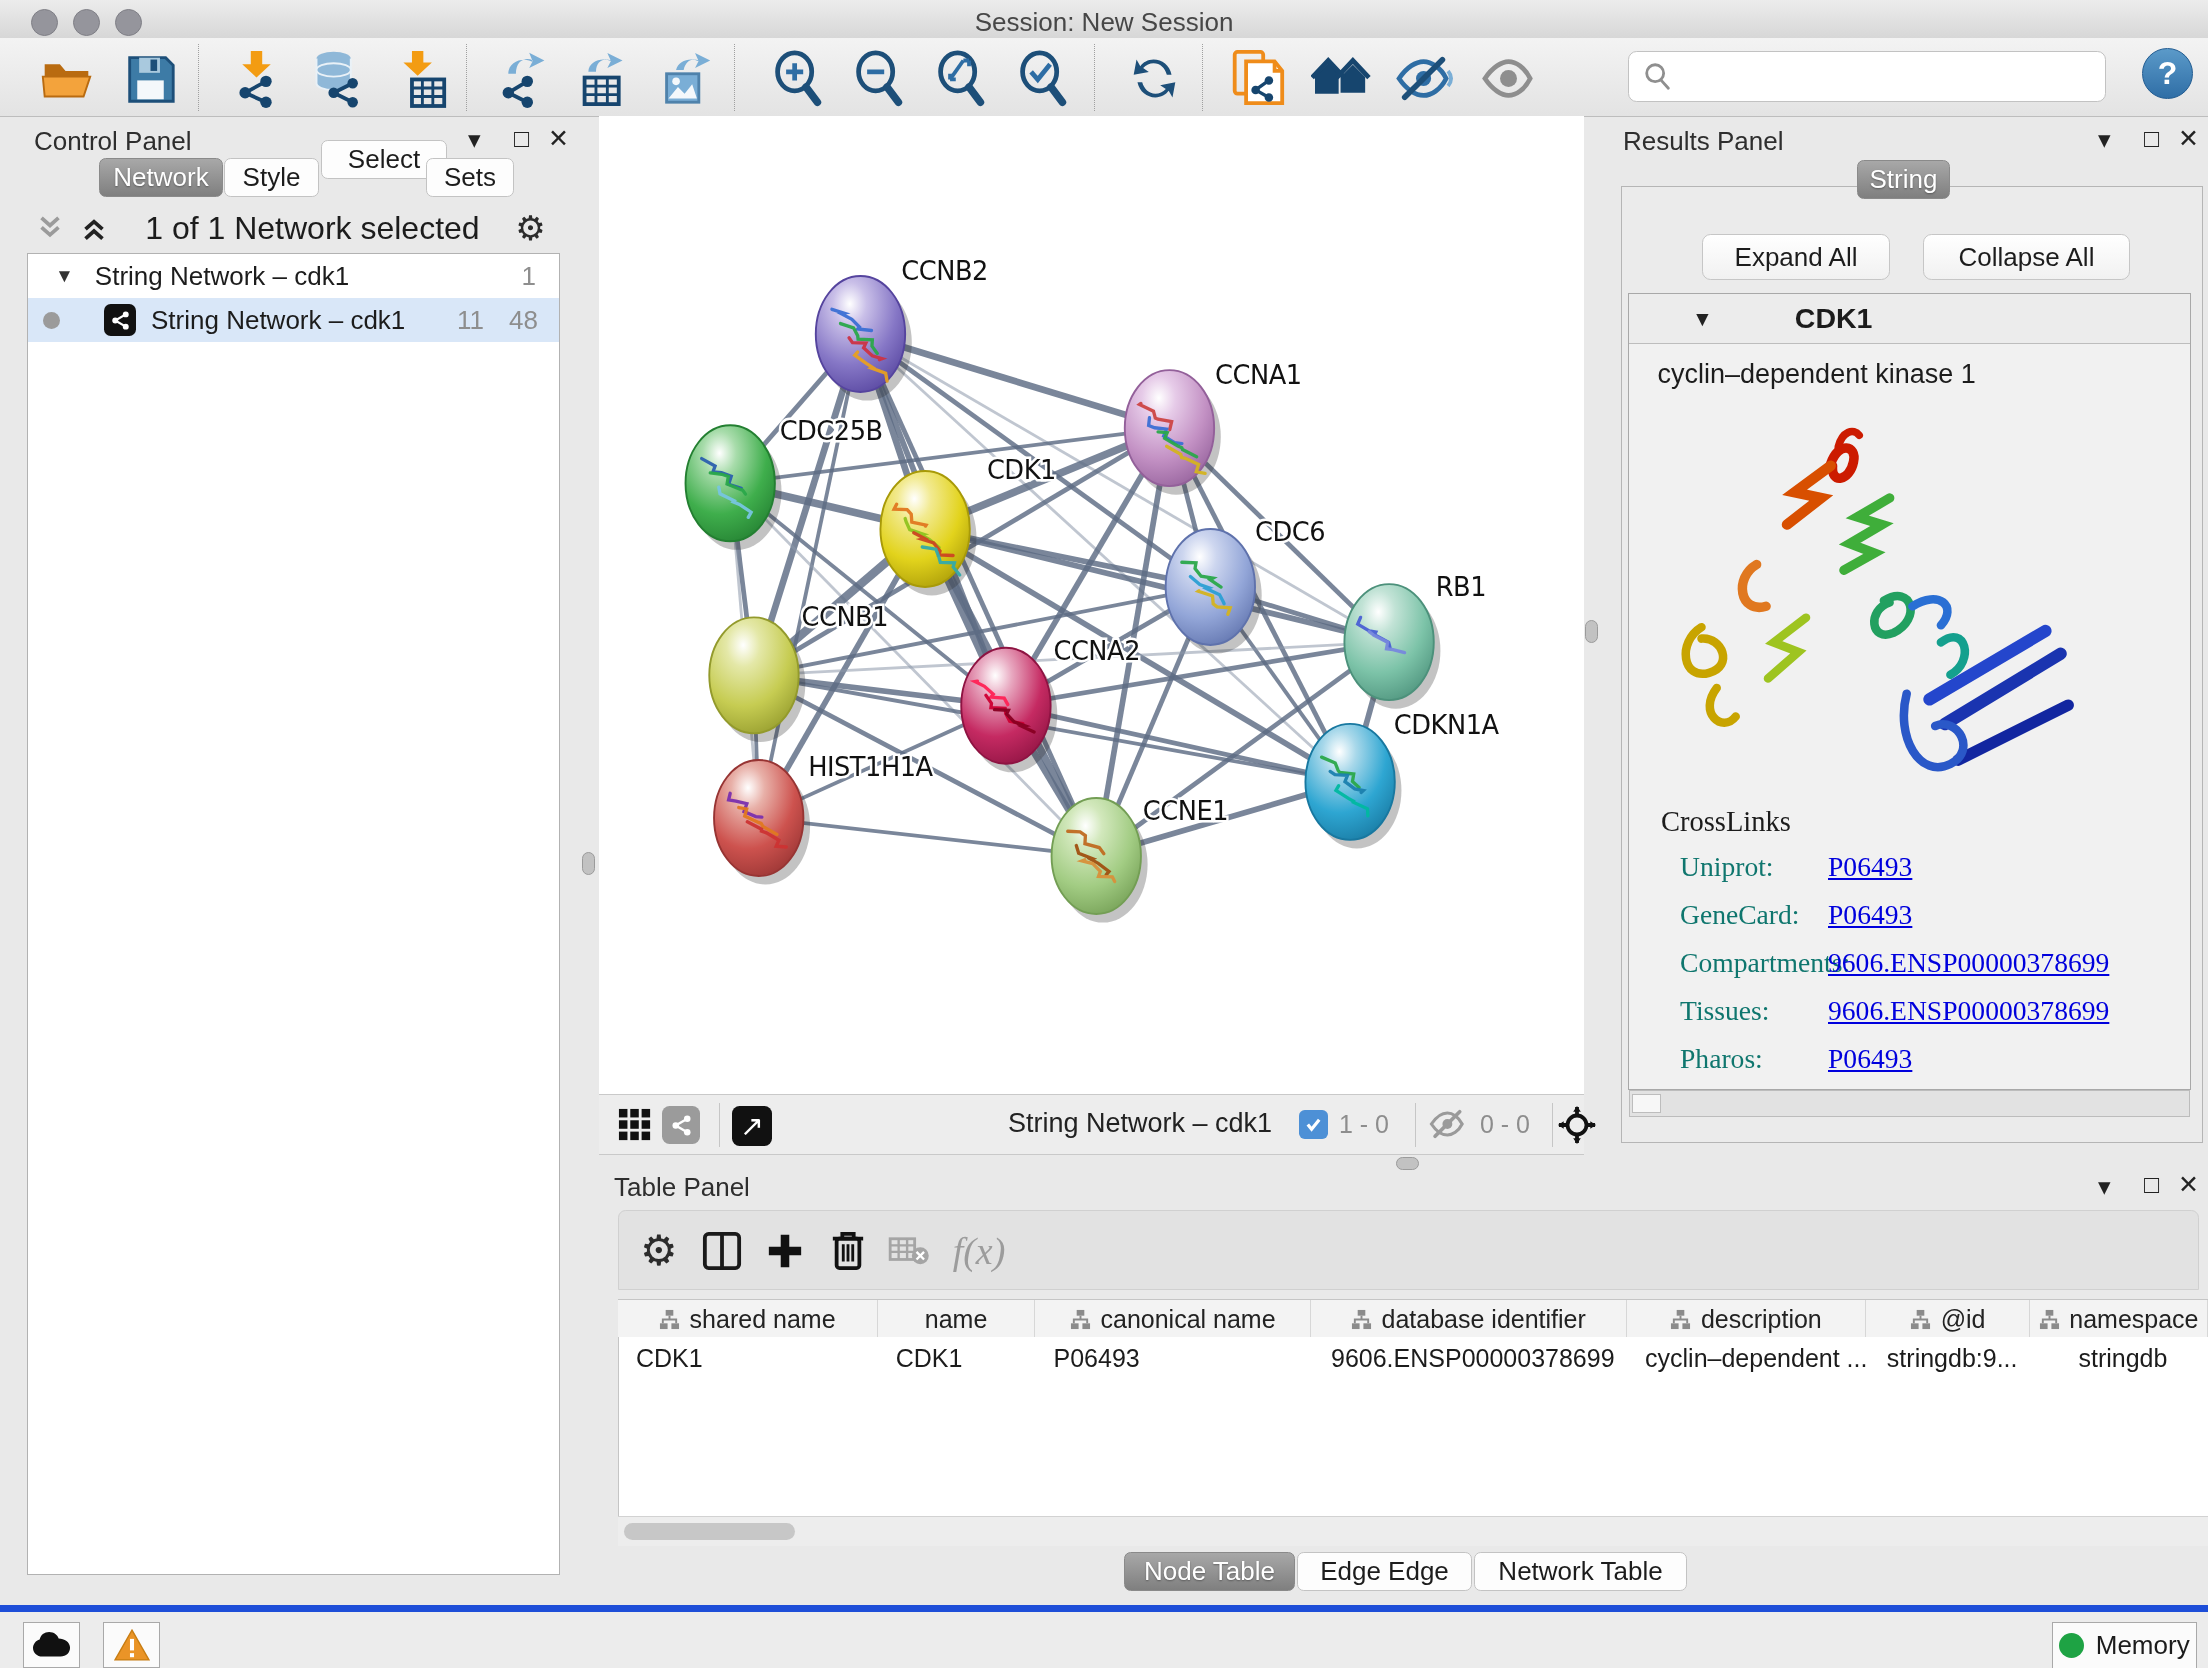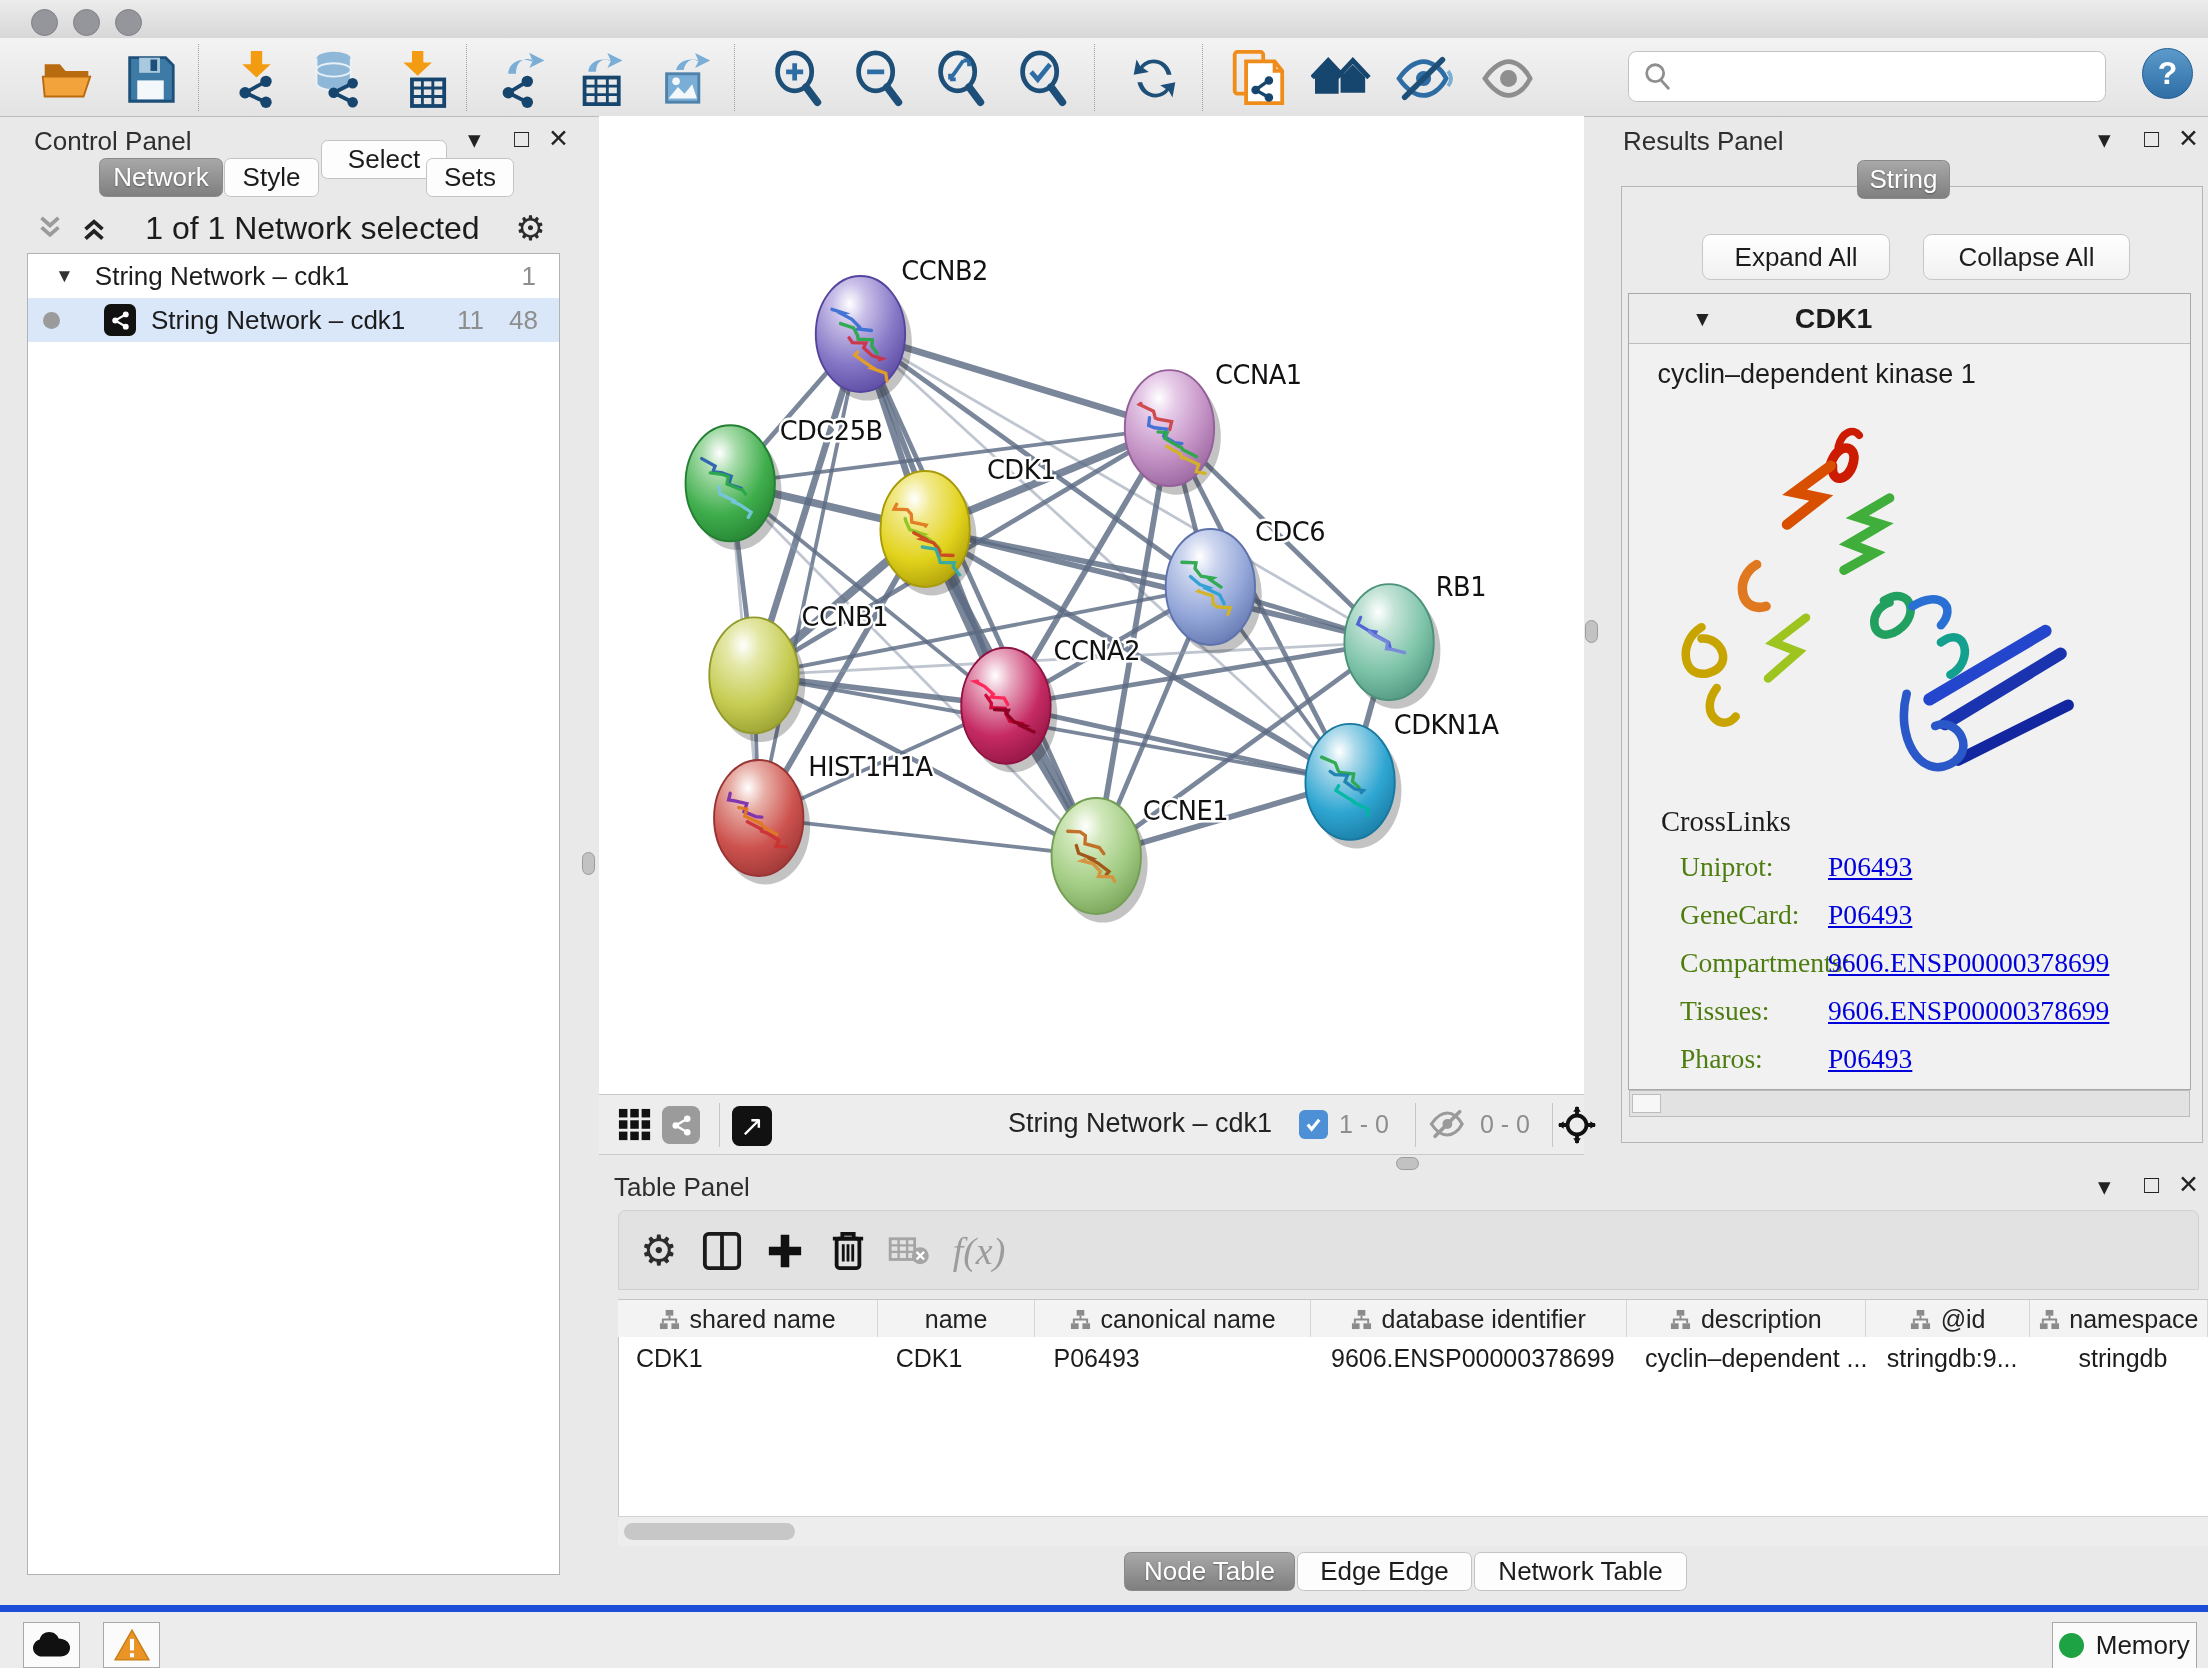--- a/index.html
+++ b/index.html
@@ -37,21 +37,21 @@
   
   .splitdot{background:#c2c2c2;border:1px solid #9b9b9b;border-radius:7.6px}
   
   #res-box{left:1621px;top:186px;width:580px;height:955px;background:#ebebeb;border:1px solid #b5b5b5}
   .btn{background:linear-gradient(#ffffff,#f1f1f1);border:1px solid #c6c6c6;border-radius:8.6px;font-size:26px;display:flex;align-items:center;justify-content:center;position:absolute}
   #cdk-panel{left:1628px;top:293px;width:563px;height:797px;background:#f1f1f1;border:1px solid #a8a8a8;box-sizing:border-box}
   #cdk-head{height:49px;background:#ececec;border-bottom:1px solid #bdbdbd;display:flex;align-items:center}
   #res-scroll{left:1629px;top:1090px;width:561px;height:27px;background:#e2e2e2;border:1px solid #bcbcbc;box-sizing:border-box}
   .serif{font-family:"Liberation Serif","DejaVu Serif",serif}
   .xl-row{display:flex;font-size:27.6px;margin-bottom:16px}
-  .xl-label{width:148px;color:#4d7c0f}
+  .xl-label{width:148px;color:#0f766e}
   .xl-link{color:#0000dd;text-decoration:underline}
   
   #tp-toolbar{left:618px;top:1210px;width:1581px;height:80px;background:#e2e2e2;border:1px solid #d0d0d0;border-radius:7.6px 7.6px 0 0;box-sizing:border-box}
   .tpi{position:absolute;top:13.3px;width:53px;height:53px;display:flex;align-items:center;justify-content:center}
   #tbl-head{left:618px;top:1299px;width:1590px;height:38px;background:#f3f3f3;border-top:1px solid #c5c5c5;border-bottom:1px solid #c5c5c5;display:flex}
   .th{display:flex;align-items:center;justify-content:center;gap:9.5px;font-size:25px;color:#222;border-right:1px solid #d7d7d7;box-sizing:border-box;overflow:hidden;white-space:nowrap}
   #tbl-body{left:618px;top:1337px;width:1590px;height:179px;background:#fff;border-left:1px solid #c5c5c5}
   .trow{display:flex;height:42px;align-items:center}
   .td{font-size:25px;padding-left:17px;box-sizing:border-box;overflow:hidden;white-space:nowrap}
   #tbl-scroll{left:618px;top:1516px;width:1590px;height:28.5px;background:#ededed;border-top:1px solid #d2d2d2}
@@ -63,20 +63,21 @@
   #memory-dot{width:25px;height:25px;border-radius:50%;background:#1ea344}
   .gear{font-size:36px;color:#2c2c2c;line-height:36px}
 </style>
 </head>
 <body>
 
 <div id="titlebar" class="abs">
   <div class="tl abs" style="left:31px"></div>
   <div class="tl abs" style="left:73px"></div>
   <div class="tl abs" style="left:115px"></div>
+  <div id="win-title" class="abs">Session: New Session</div>
 </div>
 
 <div id="toolbar" class="abs">
   <div class="tbtn" style="left:36px">
     <svg width="55" height="55" viewBox="0 0 58 58">
       <path d="M6 14h16l6 7h24v8H6z" fill="#b96b10"></path>
       <path d="M4 27h50l-7 21H6z" fill="#f3a33c" stroke="#b96b10" stroke-width="2"></path>
     </svg>
   </div>
   <div class="tbtn" style="left:120px">

